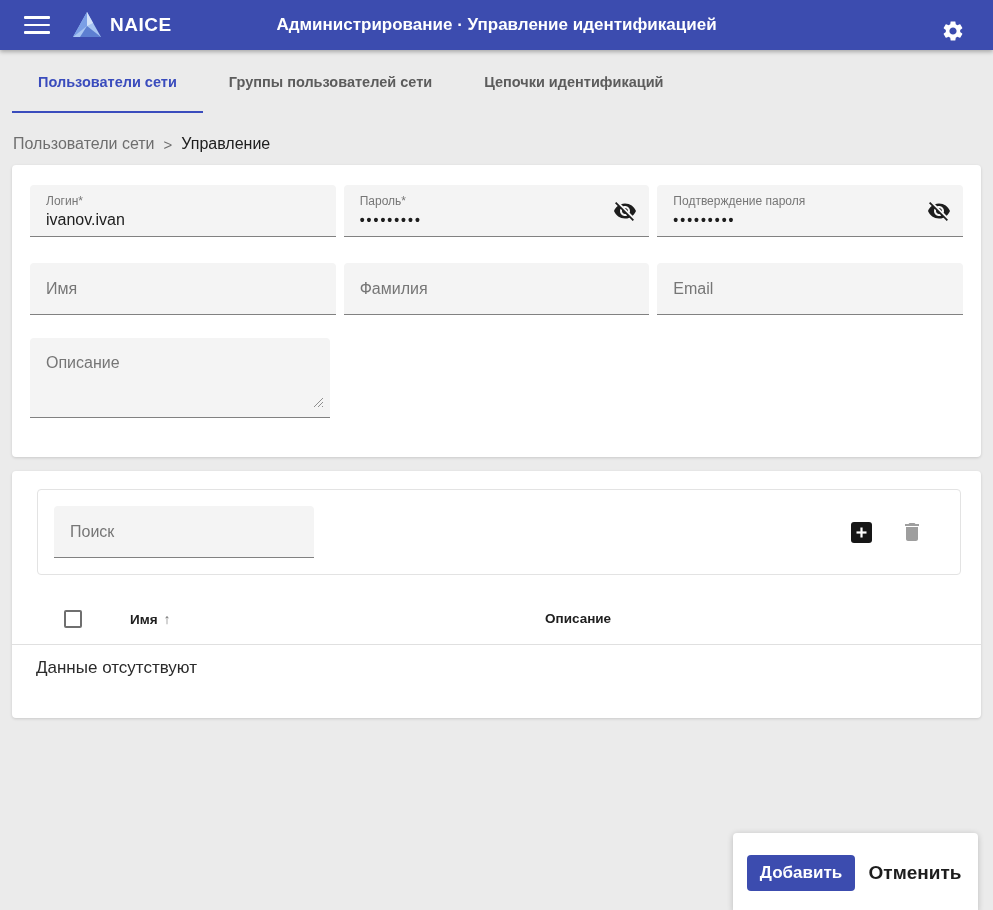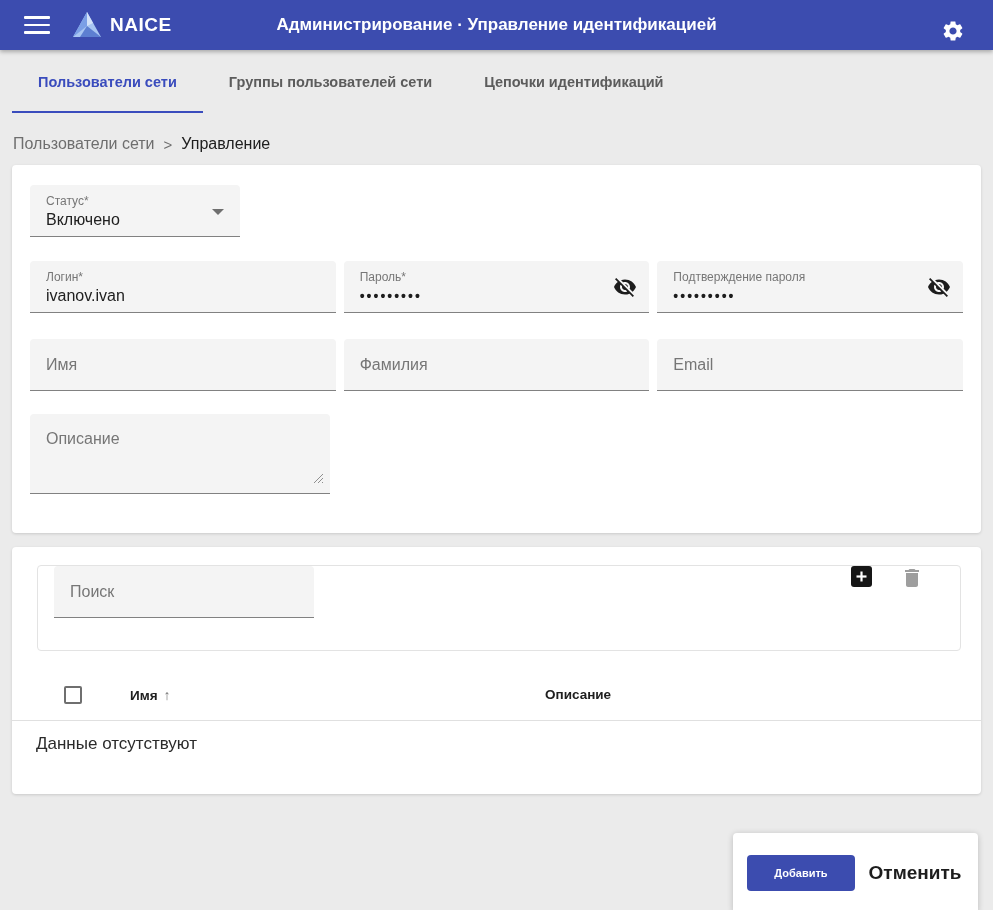--- a/index.html
+++ b/index.html
@@ -57,42 +57,42 @@
   .textarea-field { width:300px; height:80px; margin-top:0; }
   .textarea-field .f-input { top:14px; }
   .resize-handle { position:absolute; right:6px; bottom:5px; }
 
   
   .groups-card { margin-top:14px; padding:18px 0 40px 0; }
   .sec-head { display:flex; align-items:center; height:24px; margin:0 0 22px 22px; }
   .chevron-btn { width:22px; height:22px; display:flex; align-items:center; justify-content:center; cursor:pointer; }
   .sec-title { font-size:15.5px; font-weight:bold; color:#202020; margin-left:11px; }
   .toolbar { margin:0 20px 20px 25px; height:86px; border:1px solid #e3e3e3; border-radius:4px;
-             display:flex; background:#fff; }
+             display:flex; align-items:center; background:#fff; }
   .search-field { width:260px; margin-left:16px; }
   .toolbar-spacer { flex:1; }
   .plus-btn { width:21px; height:21px; background:#161616; border-radius:3px; display:flex;
               align-items:center; justify-content:center; cursor:pointer; }
   .trash-btn { width:24px; height:24px; margin-left:28px; margin-right:36px; cursor:default; }
 
   .table-head { position:relative; height:50px; border-bottom:1px solid #e0e0e0; }
   .checkbox { position:absolute; left:52px; top:15px; width:18px; height:18px; border:2px solid #6f6f6f;
               border-radius:2px; background:#fff; cursor:pointer; }
   .th-col { position:absolute; top:16px; font-size:13.5px; font-weight:bold; color:#202020; }
   .th-name { left:118px; cursor:pointer; }
   .th-desc { left:533px; }
   .sort-arrow { color:#757575; font-weight:normal; font-size:14px; margin-left:6px; }
   .empty-row { padding:13px 0 0 24px; font-size:17px; color:#2b2b2b; }
 
   
   .action-card { position:absolute; left:733px; top:833px; width:245px; height:80px; background:#fff;
                  border-radius:4px; box-shadow:0 1px 6px rgba(0,0,0,.2); display:flex; align-items:center;
                  padding-left:14px; z-index:40; }
   .btn-primary { width:108px; height:36px; background:#3c4caf; color:#fff; border:none; border-radius:4px;
-                 font-family:"Liberation Sans", sans-serif; font-size:11px; font-weight:bold; cursor:pointer; }
+                 font-family:"Liberation Sans", sans-serif; font-size:17px; font-weight:bold; cursor:pointer; }
   .btn-text { margin-left:12px; width:96px; height:36px; background:transparent; border:none; color:#1d1d1d;
               font-family:"Liberation Sans", sans-serif; font-size:19px; font-weight:bold; cursor:pointer; }
 </style>
 </head>
 <body>
 
 <div class="root">
 
   <header class="appbar">
     <div class="hamburger">
@@ -126,25 +126,20 @@
   </nav>
 
   <div class="breadcrumb">
     <span class="bc-parent">Пользователи сети</span>
     <span class="bc-sep">&gt;</span>
     <span class="bc-current">Управление</span>
   </div>
 
   <section class="card form-card">
 
-    <div class="field status-field">
-      <div class="f-label">Статус*</div>
-      <input class="f-input" readonly="" value="Включено" style="">
-      <div class="dd-arrow"></div>
-    </div>
 
     <div class="frow row1">
       <div class="field">
         <div class="f-label">Логин*</div>
         <input class="f-input" value="ivanov.ivan" style="">
       </div>
       <div class="field">
         <div class="f-label">Пароль*</div>
         <input class="f-input dots" value="•••••••••" style="">
         <div class="eye-btn">

